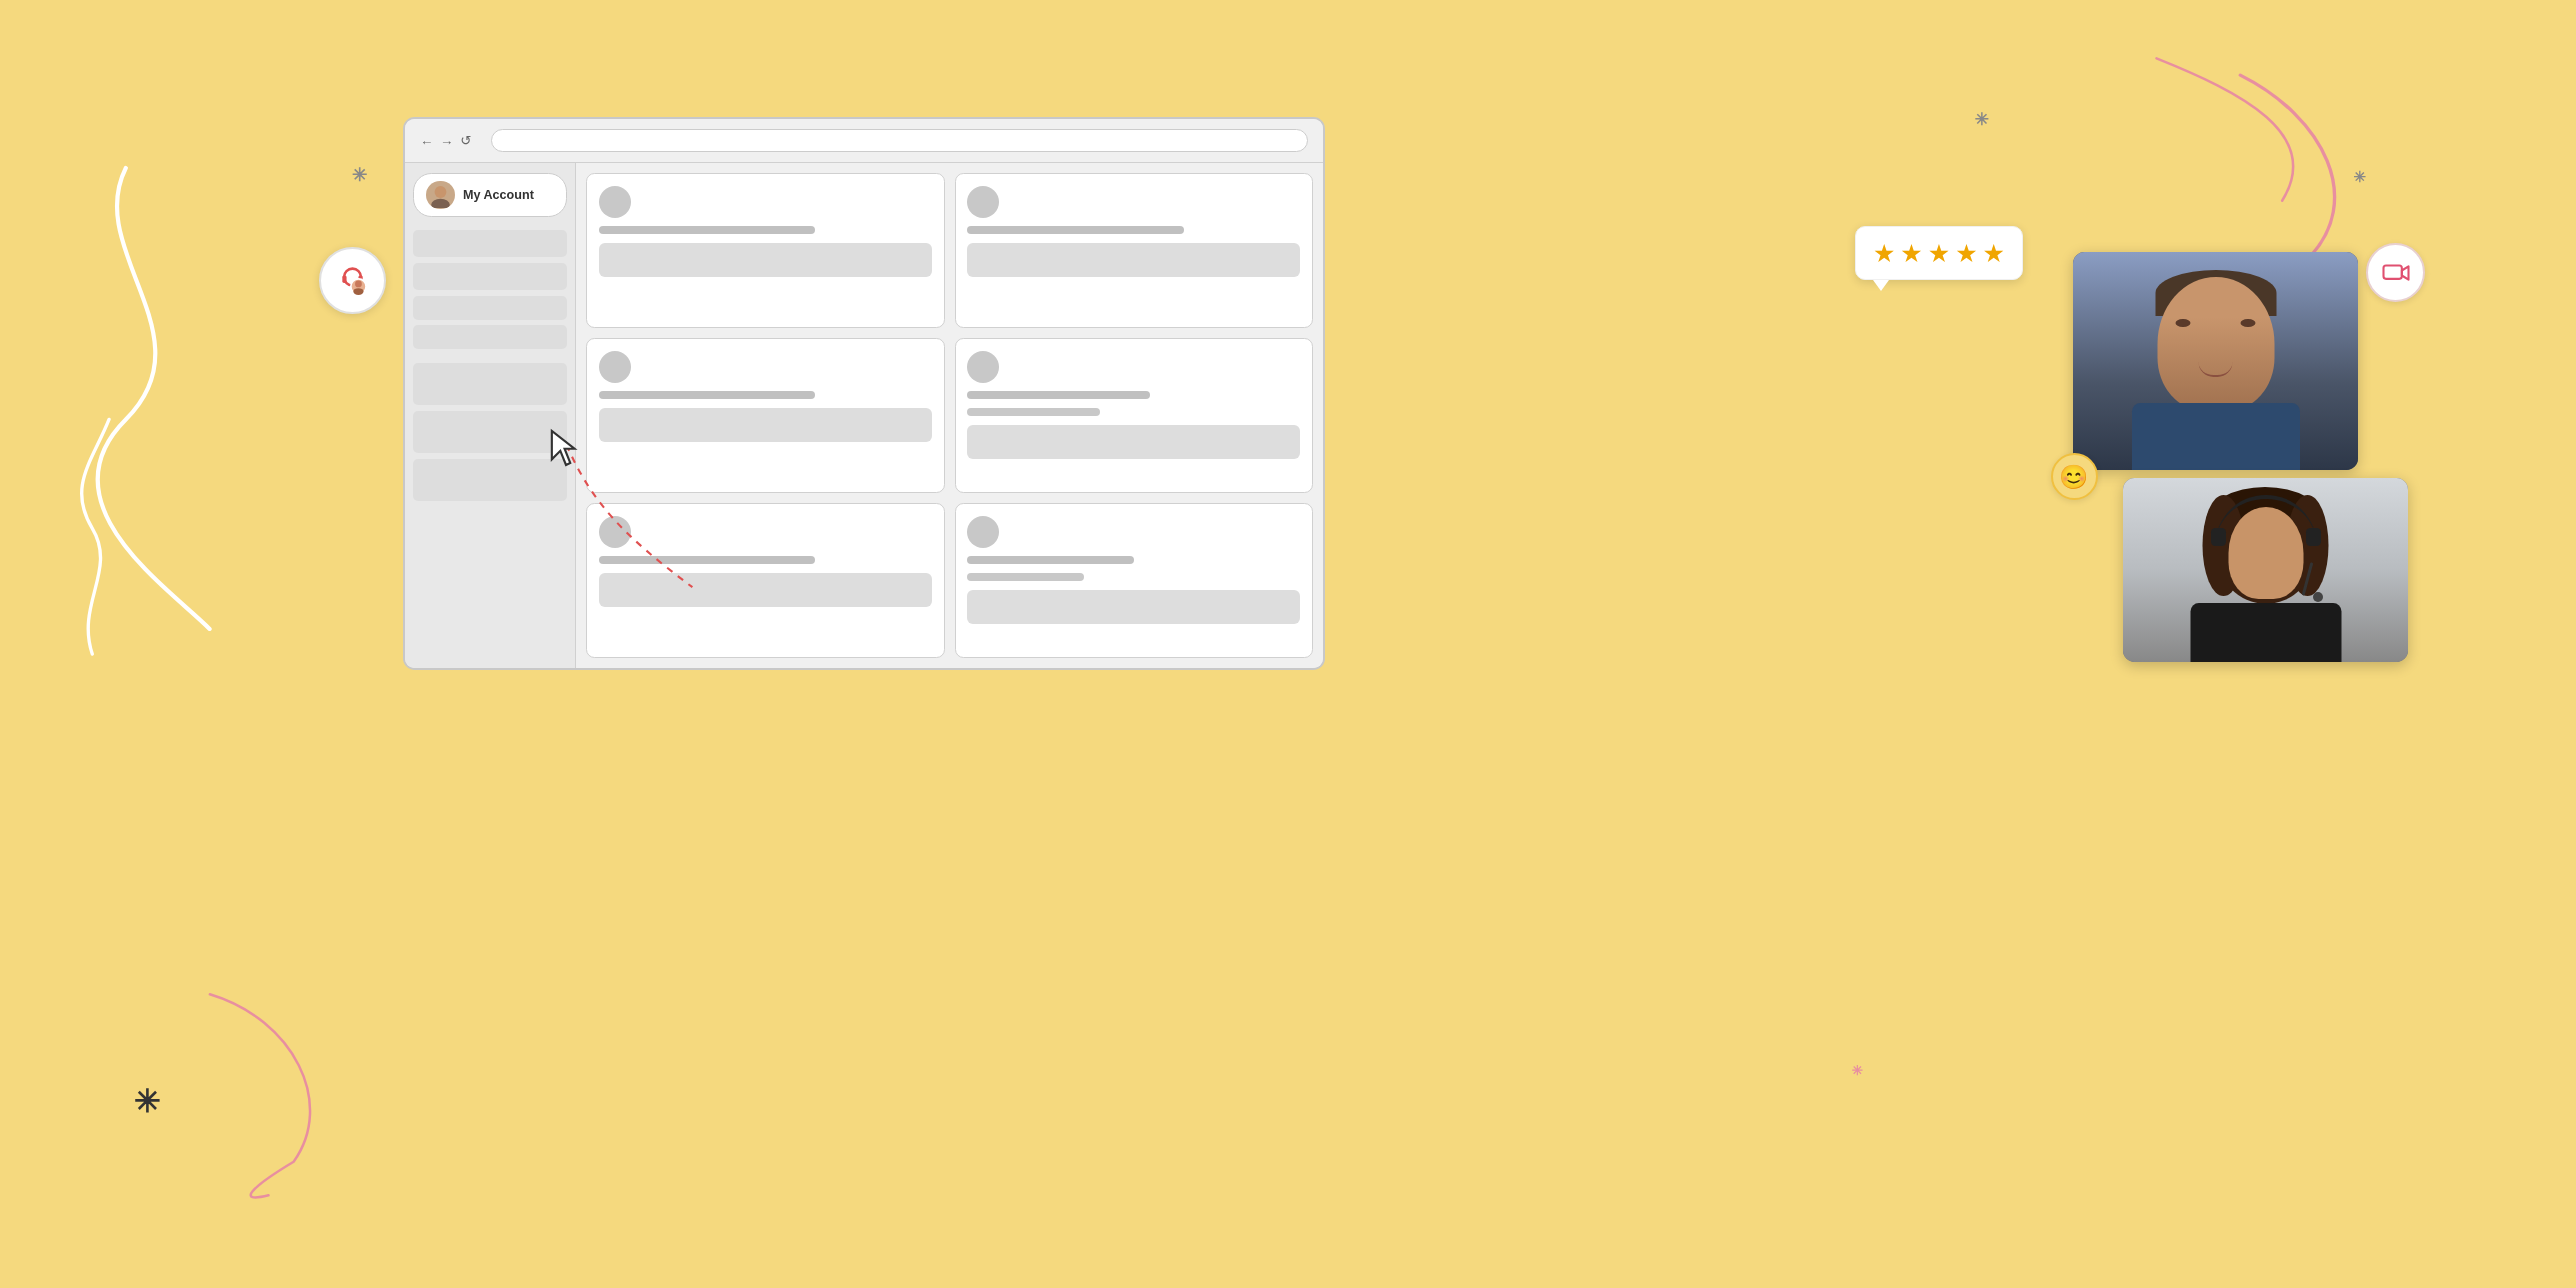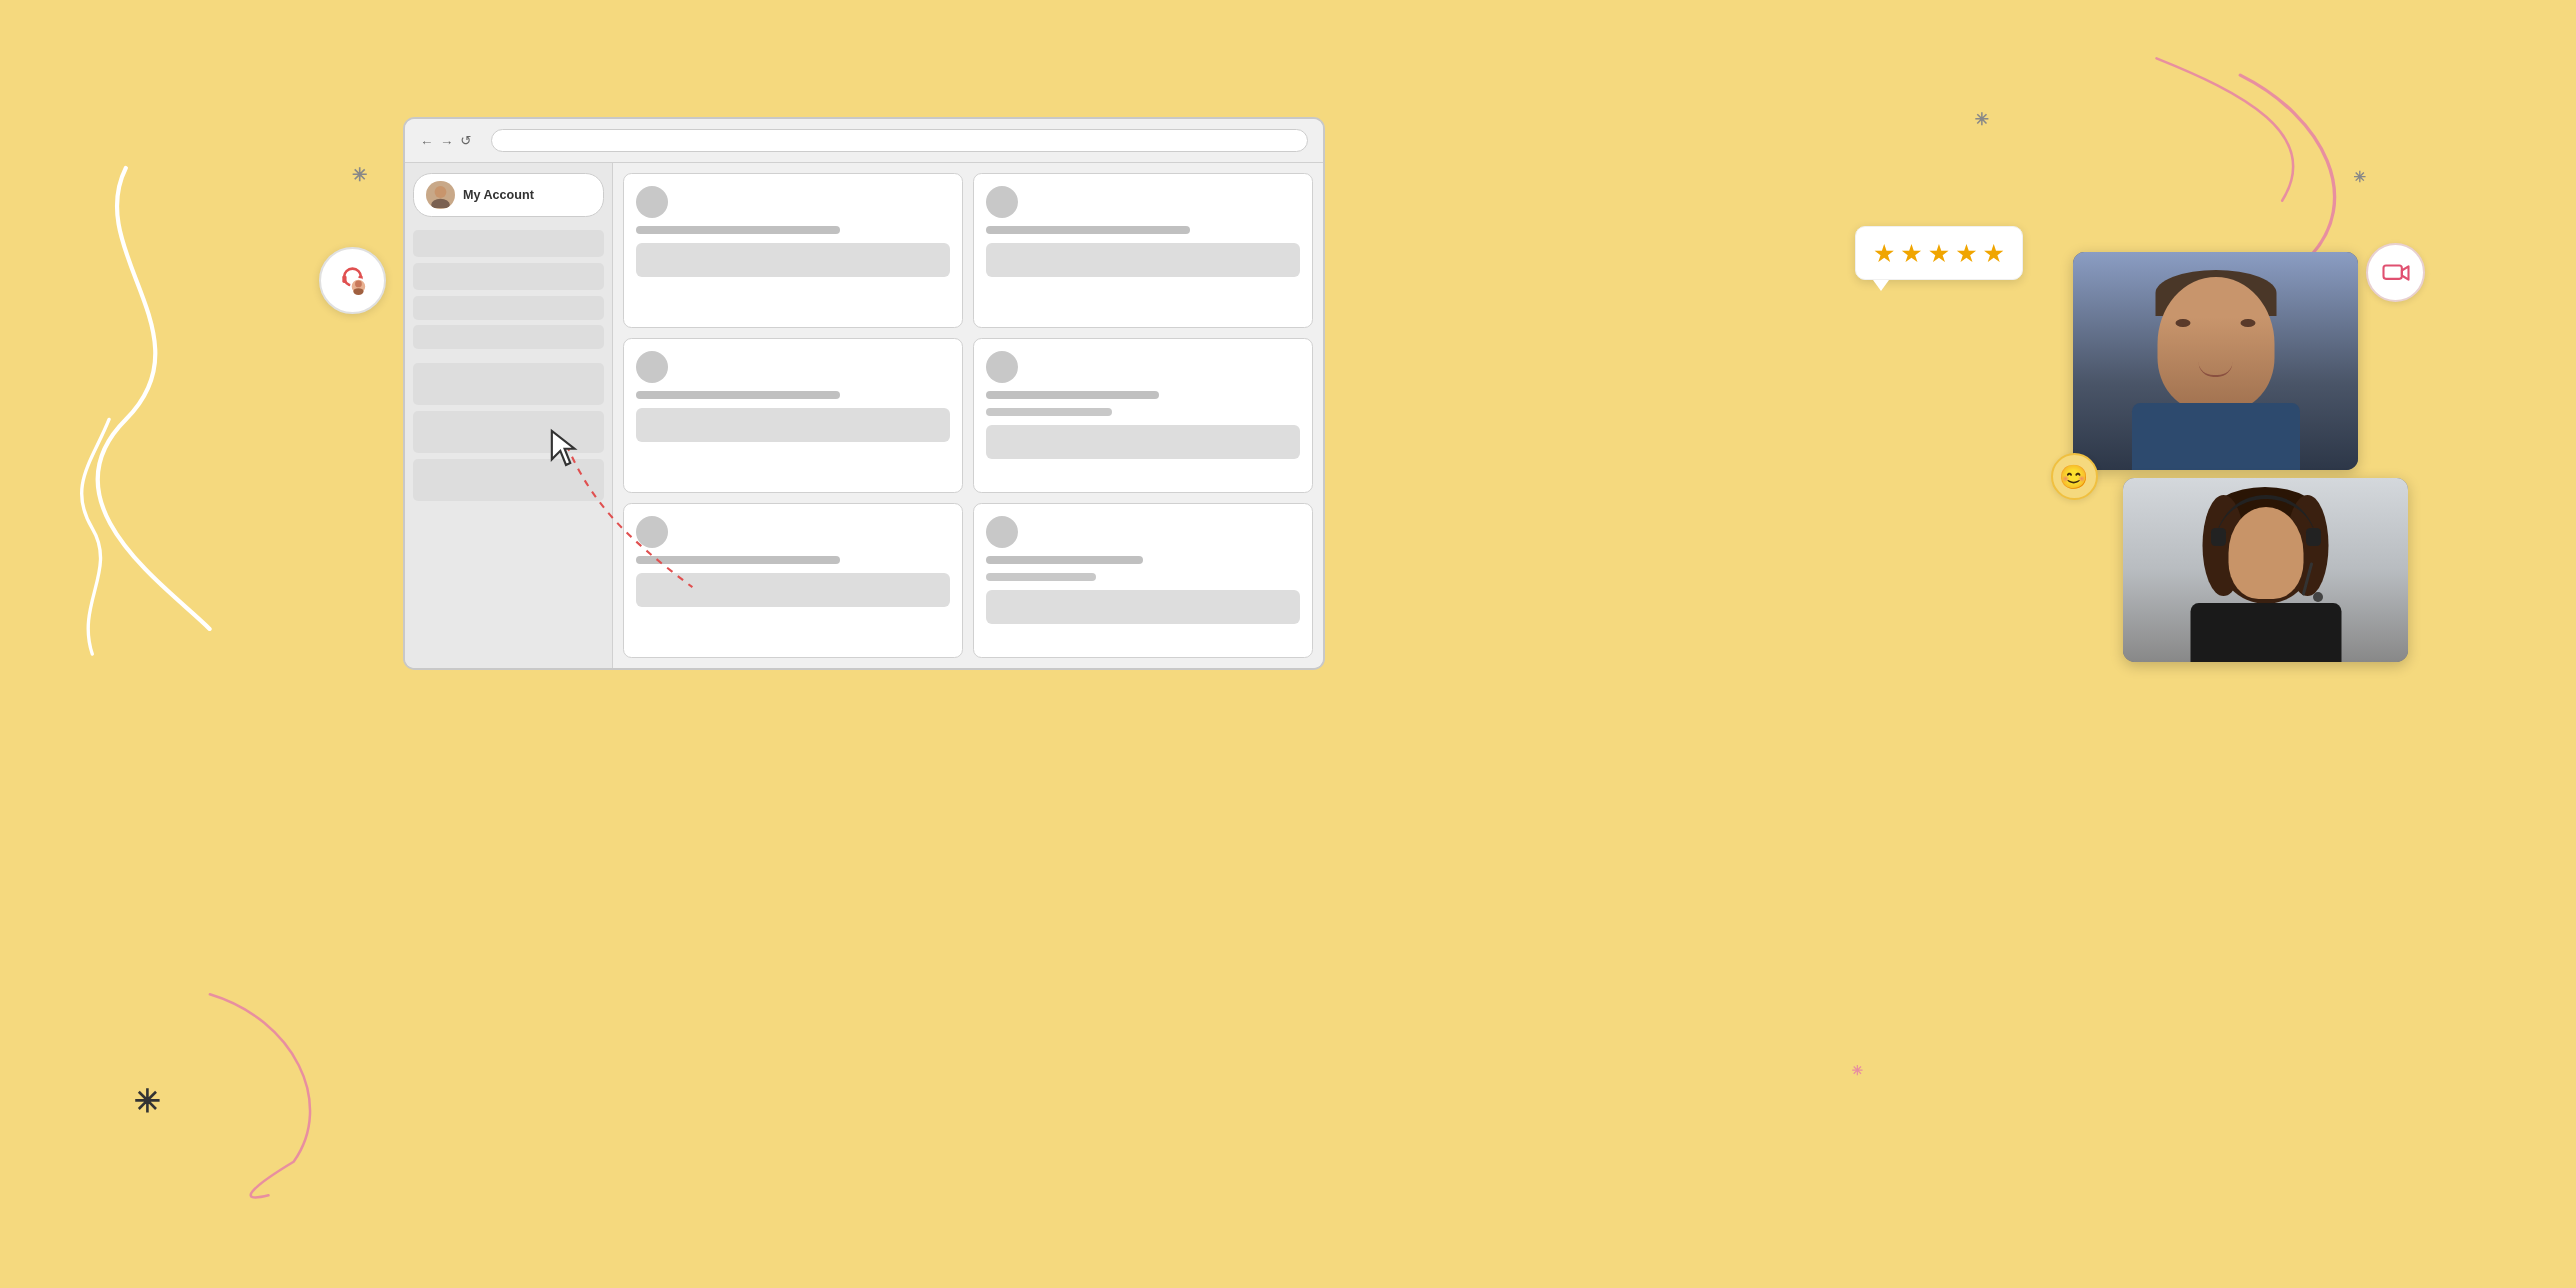--- a/index.html
+++ b/index.html
@@ -64,21 +64,21 @@
       margin-left: 5px;
     }
 
     .browser-content {
       display: flex;
       height: calc(100% - 44px);
     }
 
     
     .sidebar {
-      width: 208px;
+      width: 171px;
       background: #e8e8e8;
       border-right: 1.7px solid #d0d0d0;
       padding: 10px 8.4px;
       display: flex;
       flex-direction: column;
       gap: 6.7px;
     }
 
     .my-account-tab {
       display: flex;

